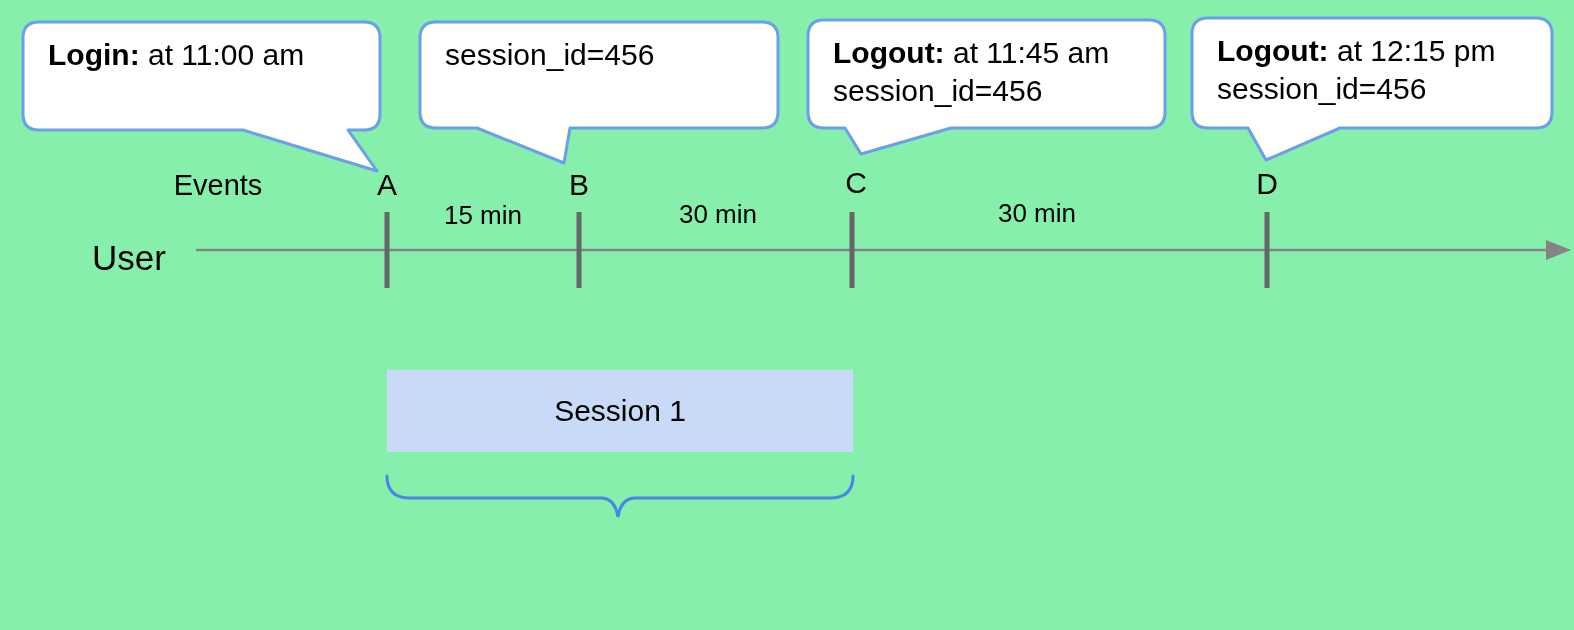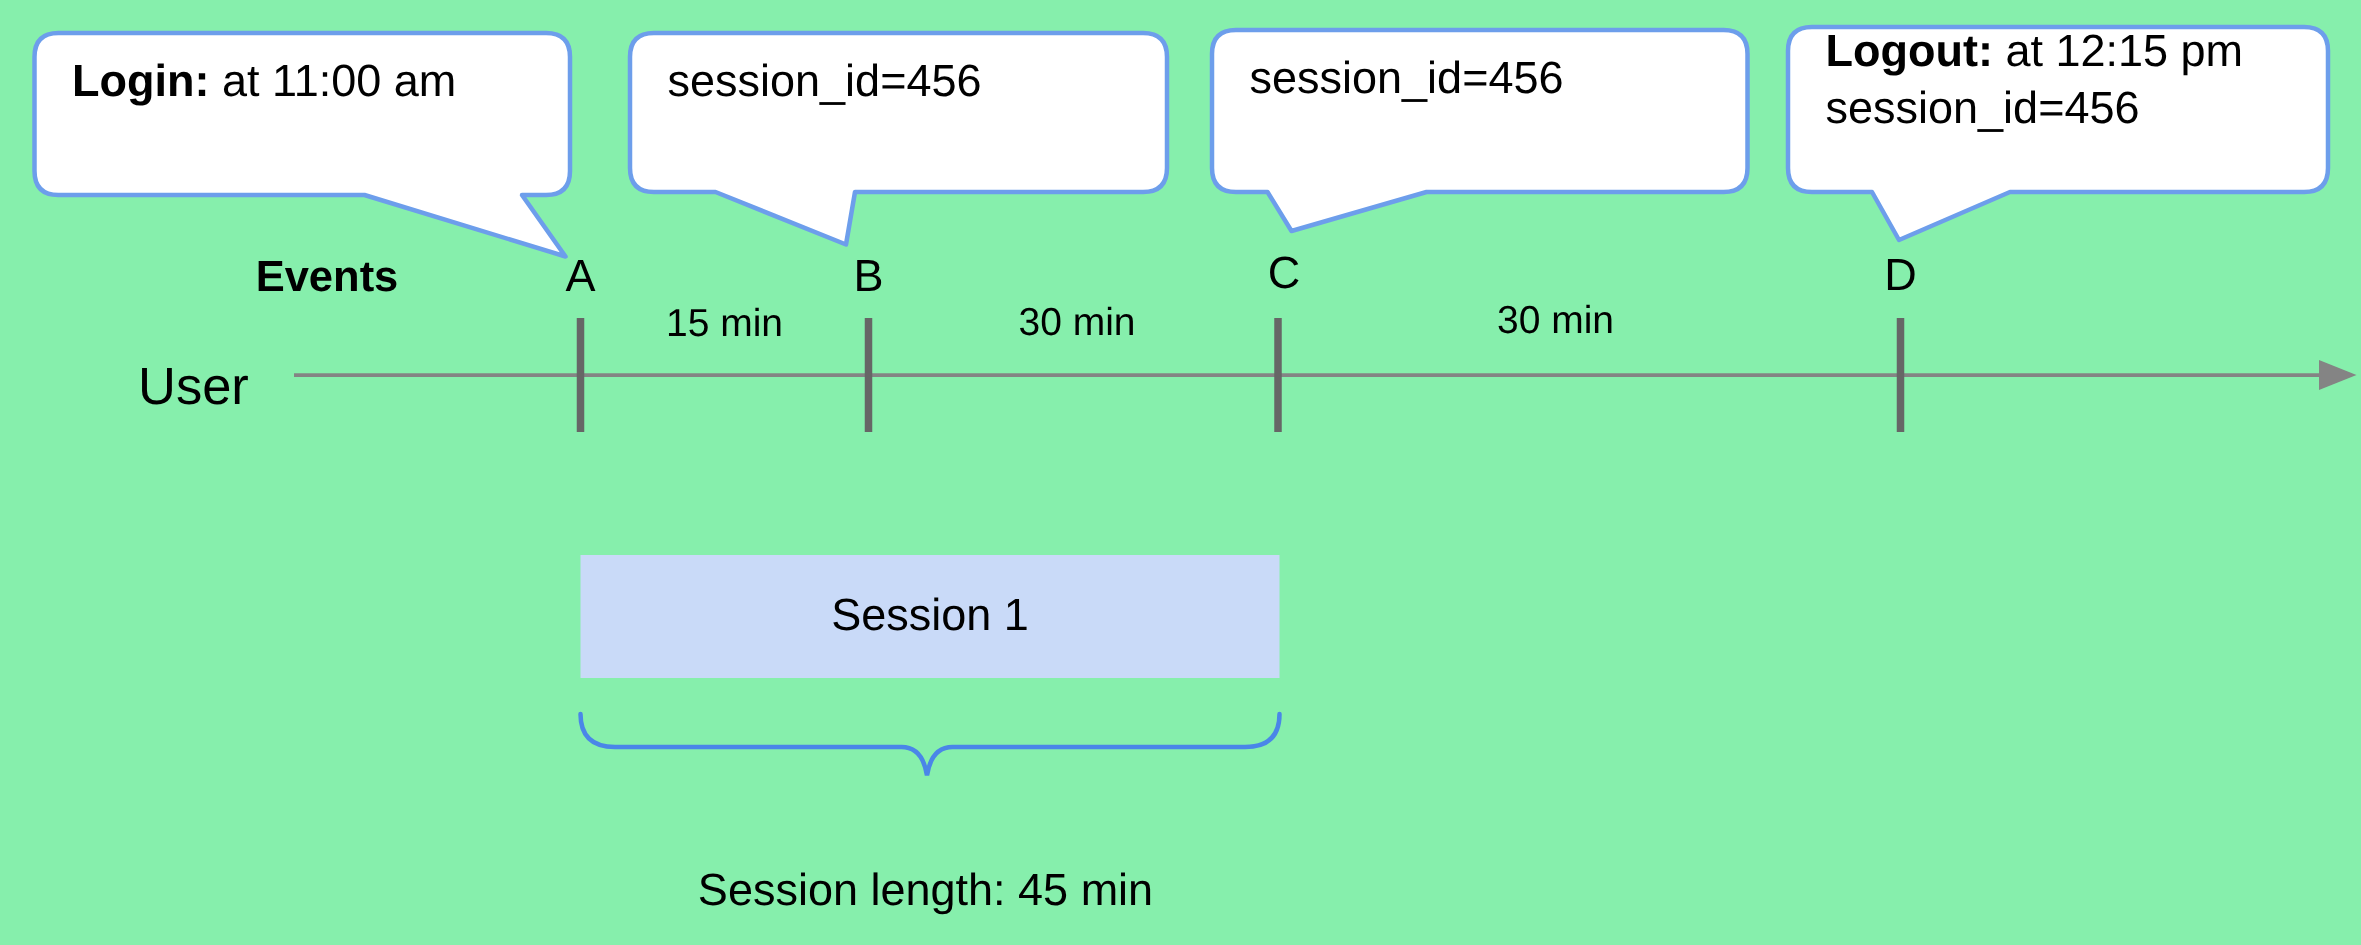--- a/index.html
+++ b/index.html
@@ -5,21 +5,21 @@
   html,body { margin:0; padding:0; background:#ffffff; }
   .stage {
     position:relative; width:1574px; height:630px; background:#86efac;
     font-family:"Liberation Sans","DejaVu Sans",sans-serif; color:#000;
     overflow:hidden;
   }
   .layer { position:absolute; left:0; top:0; width:1574px; height:630px; }
   .txt { position:absolute; white-space:nowrap; }
   .callout-text { font-size:30px; line-height:38px; }
   .b { font-weight:bold; }
-  .events-label { font-size:29px; transform:translateX(-50%);font-weight:bold; }
+  .events-label { font-size:29px; transform:translateX(-50%); }
   .marker { font-size:30px; transform:translateX(-50%); }
   .user-label { font-size:35px; }
   .interval { font-size:26px; transform:translateX(-50%); }
   .session-box-label {
     position:absolute; left:387px; top:370px; width:466px; height:82px;
     display:flex; align-items:center; justify-content:center; font-size:30px;
   }
   .session-length { font-size:30px; transform:translateX(-50%); }
 </style>
 </head>
@@ -47,35 +47,35 @@
     <path d="M 387 476 Q 387 498 410 498 L 601 498 Q 615 498 618 517 Q 621 498 635 498 L 830 498 Q 853 498 853 476" fill="none" stroke-width="3" stroke-linecap="round" stroke="#4a86e8"></path>
   </svg>
 
   <div class="txt callout-text" style="left:48px; top:36px;">
     <div><span class="b">Login:</span><span> at 11:00 am</span></div>
   </div>
   <div class="txt callout-text" style="left:445px; top:36px;">
     <div>session_id=456</div>
   </div>
   <div class="txt callout-text" style="left:833px; top:34px;">
+    <div><span class="b">Logout:</span><span> at 11:45 am</span></div>
     <div>session_id=456</div>
   </div>
-  <div class="txt callout-text" style="left:1217px; top:16px;">
+  <div class="txt callout-text" style="left:1217px; top:32px;">
     <div><span class="b">Logout:</span><span> at 12:15 pm</span></div>
     <div>session_id=456</div>
   </div>
 
   <div class="txt events-label" style="left:218px; top:169px;">Events</div>
   <div class="txt user-label" style="left:92px; top:238px;">User</div>
 
   <div class="txt marker" style="left:387px; top:168px;">A</div>
   <div class="txt marker" style="left:579px; top:168px;">B</div>
   <div class="txt marker" style="left:856px; top:166px;">C</div>
   <div class="txt marker" style="left:1267px; top:167px;">D</div>
 
   <div class="txt interval" style="left:483px; top:200px;">15 min</div>
   <div class="txt interval" style="left:718px; top:199px;">30 min</div>
   <div class="txt interval" style="left:1037px; top:198px;">30 min</div>
 
   <div class="session-box-label">Session 1</div>
-  <div class="txt session-length" style="left:617px; top:577px;">Session length: 45 min</div>
 
 </div>
 
 </body></html>

